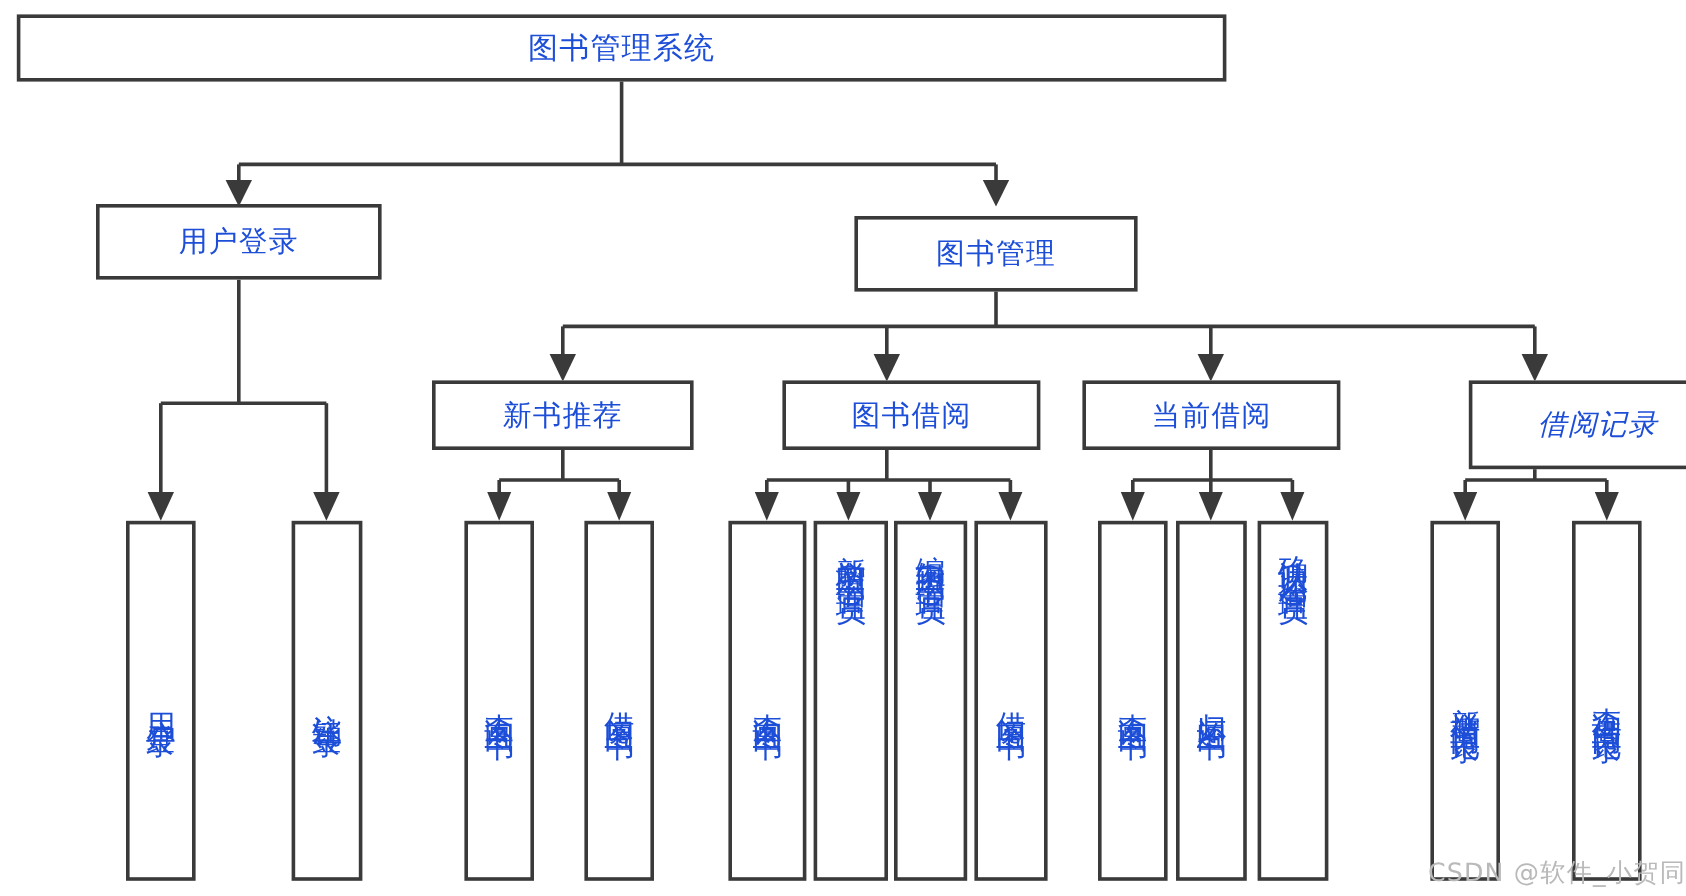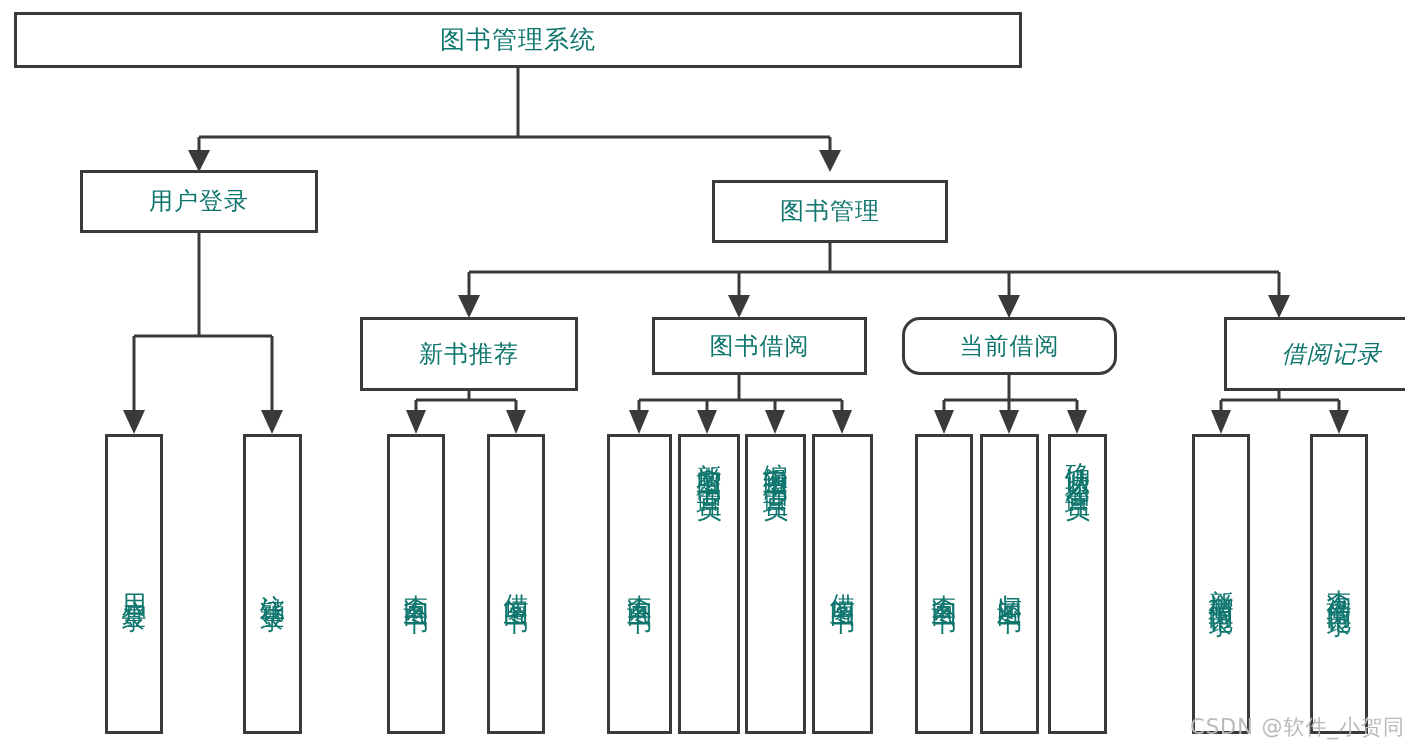--- a/index.html
+++ b/index.html
@@ -18,21 +18,21 @@
     overflow: hidden;
   }
   .node {
     position: absolute;
     box-sizing: border-box;
     border: 3px solid #3a3a3a;
     background: #ffffff;
     display: flex;
     align-items: center;
     justify-content: center;
-    color: #0f766e;
+    color: #1d4ed8;
     text-align: center;
   }
   .node.horiz {
     font-size: 24px;
     line-height: 1.1;
     letter-spacing: 1px;
   }
   .node.vert {
     writing-mode: vertical-rl;
     text-orientation: upright;
@@ -138,25 +138,25 @@
       <polygon points="1329,410 1349,410 1339,434"></polygon>
     </g>
   </svg>
 
   <div class="node horiz root" style="left:14px; top:12px; width:1008px; height:56px;">图书管理系统</div>
 
   <div class="node horiz" style="left:80px; top:170px; width:238px; height:63px;">用户登录</div>
 
   <div class="node horiz" style="left:712px; top:180px; width:236px; height:63px;">图书管理</div>
 
-  <div class="node horiz" style="left:360px; top:317px; width:218px; height:74px;">新书推荐</div>
+  <div class="node horiz" style="left:360px; top:317px; width:218px; height:58px;">新书推荐</div>
 
   <div class="node horiz" style="left:632px; top:317px; width:215px; height:58px;margin-left:20px;">图书借阅</div>
 
-  <div class="node horiz" style="left:902px; top:317px; width:215px; height:58px;border-radius:18px;">当前借阅</div>
+  <div class="node horiz" style="left:902px; top:317px; width:215px; height:58px;">当前借阅</div>
 
   <div class="node horiz" style="left:1224px; top:317px; width:215px; height:74px;font-style:italic;">借阅记录</div>
 
   <div class="node vert" style="left:105px; top:434px; width:58px; height:300px;">用户登录</div>
 
   <div class="node vert" style="left:243px; top:434px; width:59px; height:300px;">注销登录</div>
 
   <div class="node vert" style="left:387px; top:434px; width:58px; height:300px;">查询图书</div>
 
   <div class="node vert" style="left:487px; top:434px; width:58px; height:300px;">借阅图书</div>

